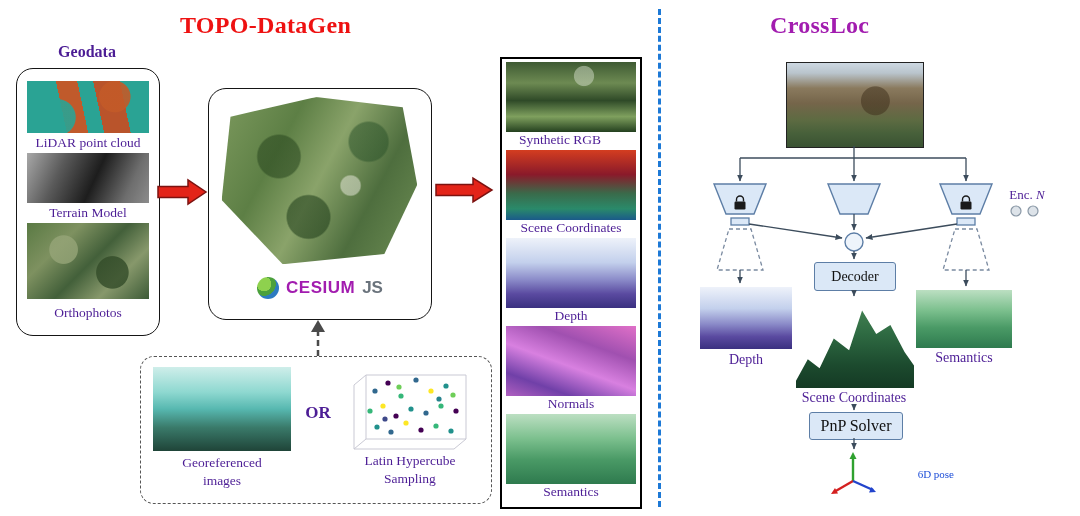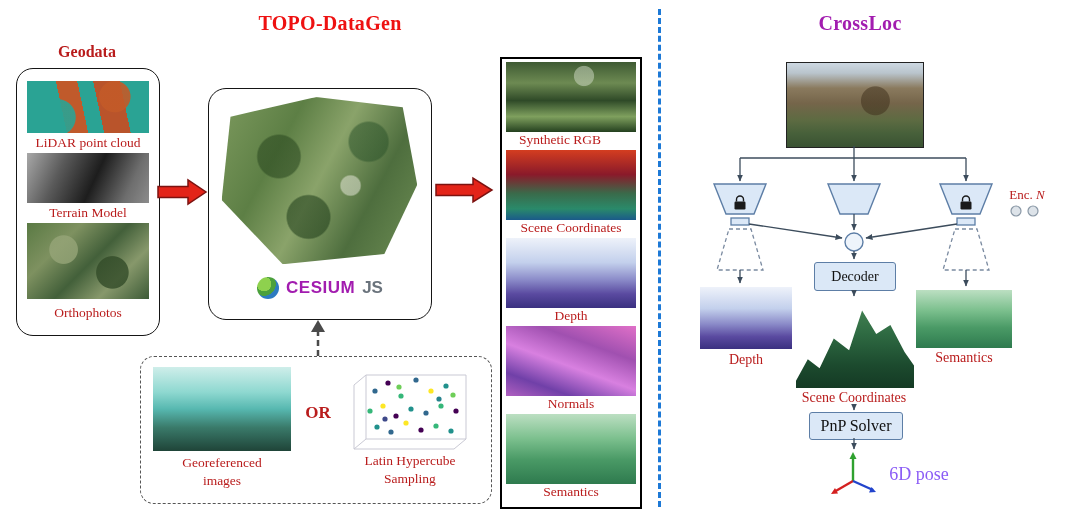--- a/index.html
+++ b/index.html
@@ -1,20 +1,20 @@
 <!DOCTYPE html>
 <html><head>
 <meta charset="utf-8">
 <style>
   html,body{margin:0;padding:0;background:#fff}
   .canvas{position:relative;width:1080px;height:516px;background:#ffffff;
           font-family:"Liberation Serif", serif;overflow:hidden}
   .abs{position:absolute}
-  .title{position:absolute;text-align:center;font-weight:bold;font-size:20px;letter-spacing:.3px}
-  .cap{position:absolute;text-align:center;font-size:13.5px;color:#b91c1c;line-height:16px}
+  .title{position:absolute;font-weight:bold;font-size:24px;letter-spacing:.3px}
+  .cap{position:absolute;text-align:center;font-size:13.5px;color:#4c1d95;line-height:16px}
   .cap-b{font-weight:bold;font-size:15px}
   .box{position:absolute;border:1.7px solid #151515;border-radius:17px;background:#fff}
   .bluebox{position:absolute;background:#dbe8f7;border:1.4px solid #5d7ea6;border-radius:3px;
            text-align:center;color:#101010}
   .img{position:absolute}
   
   .img-lidar{background:
     radial-gradient(circle at 72% 30%, rgba(195,90,40,.9) 0 16%, transparent 17%),
     radial-gradient(circle at 25% 70%, rgba(42,163,148,.9) 0 18%, transparent 19%),
     linear-gradient(78deg,#2aa394 0 30%,#c05a2b 30% 46%,#2aa394 46% 58%,#b9542b 58% 78%,#2aa394 78% 100%)}
@@ -145,21 +145,21 @@
   <div class="cap" style="left:700px;top:352px;width:92px;font-size:14px">Depth</div>
 
   <div class="img img-sem" style="left:916px;top:290px;width:96px;height:58px"></div>
   <div class="cap" style="left:916px;top:350px;width:96px;font-size:14px">Semantics</div>
 
   <div class="img img-cloud" style="left:796px;top:298px;width:118px;height:90px"></div>
   <div class="cap" style="left:779px;top:390px;width:150px;font-size:14px">Scene Coordinates</div>
 
   <div class="bluebox" style="left:809px;top:412px;width:92px;height:26px;line-height:26px;font-size:16px">PnP Solver</div>
 
-  <div class="cap" style="left:884px;top:466px;width:70px;color:#8b5cf6;font-size:18px;text-align:center">6D pose</div>
+  <div class="cap" style="left:884px;top:466px;width:70px;color:#1d4ed8;font-size:11px;text-align:right">6D pose</div>
 
   <svg class="abs" style="left:0;top:0;z-index:5;pointer-events:none" width="1080" height="516" viewBox="0 0 1080 516">
     <defs>
       <marker id="ah" markerWidth="9" markerHeight="8" refX="6.5" refY="3" orient="auto" markerUnits="userSpaceOnUse">
         <path d="M0,0 L7,3 L0,6 Z" fill="#3c4c5c"></path>
       </marker>
     </defs>
 
     <polygon points="158,186.5 188,186.5 188,180 206,192 188,204 188,197.5 158,197.5" fill="#e32419" stroke="#7c1210" stroke-width="1.5"></polygon>
     <polygon points="436,184.5 473,184.5 473,178 492,190 473,202 473,195.5 436,195.5" fill="#e32419" stroke="#7c1210" stroke-width="1.5"></polygon>

